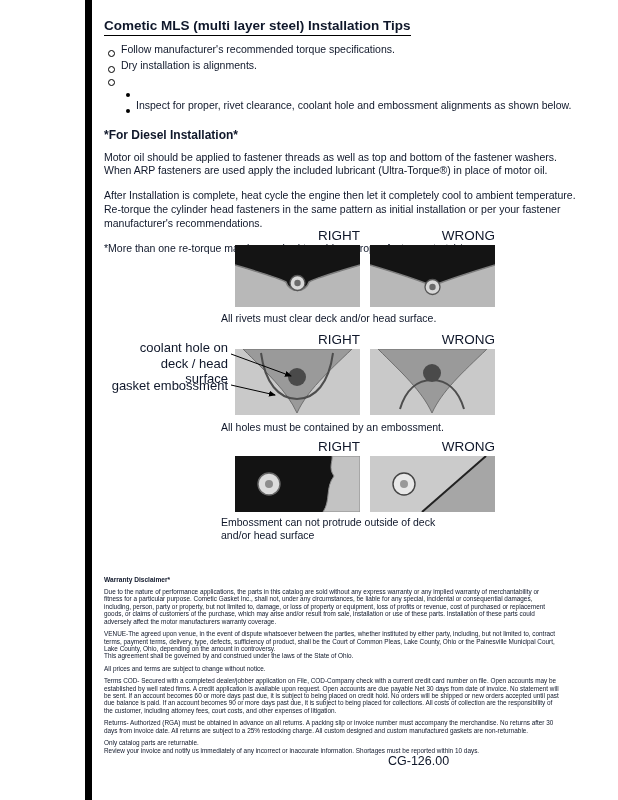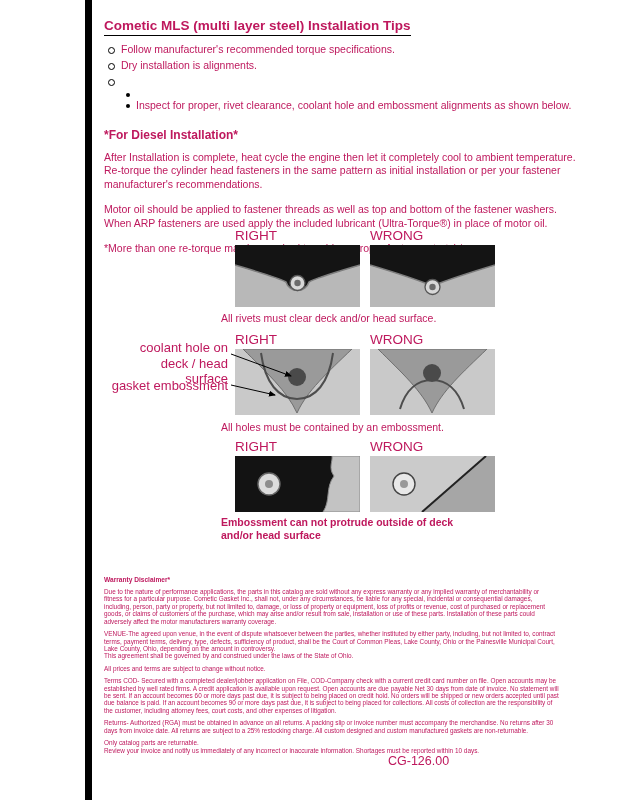--- a/index.html
+++ b/index.html
@@ -1,33 +1,33 @@
 <!DOCTYPE html>
 <html><head>
 <meta charset="utf-8">
 <style>
   html,body{margin:0;padding:0;background:#fff;}
   .page{position:relative;width:618px;height:800px;background:#ffffff;overflow:hidden;
-        font-family:"Liberation Sans", sans-serif;color:#be185d;}
+        font-family:"Liberation Sans", sans-serif;color:#0f172a;}
   .spine{position:absolute;left:85px;top:0;width:7px;height:800px;background:#000;}
   .content{position:absolute;left:104px;top:18px;width:478px;}
   .title{font-size:13.5px;font-weight:bold;margin:0 0 10px 0;}
   .title span{border-bottom:1.5px solid #000;padding-bottom:2px;}
   .tips{list-style:none;margin:0;padding:0;font-size:10.5px;line-height:1.32;}
-  .tips li{display:flex;margin:0 0 2px 4px;}
+  .tips li{display:flex;margin:0 0 2px 4px;align-items:flex-end;}
   .tips li.sub{margin-left:22px;}
   .ring{flex:none;width:5px;height:5px;border:1px solid #000;border-radius:50%;margin:4px 6px 0 0;}
   .dot{flex:none;width:4px;height:4px;background:#000;border-radius:50%;margin:5px 6px 0 0;}
   .diesel-h{font-size:12px;font-weight:bold;margin:15px 0 9px 0;}
   .para{font-size:10.5px;line-height:1.32;margin:0 0 11px 0;width:472px;}
   .pre{white-space:pre-line;}
   .note{font-size:10.5px;margin-top:2px;}
   
   .diagrams{position:absolute;left:104px;top:228px;width:480px;height:318px;}
-  .hdr{position:absolute;width:125px;text-align:left;font-size:13.5px;}
+  .hdr{position:absolute;width:125px;text-align:right;font-size:13.5px;}
   .diag{position:absolute;display:block;}
   .cap{position:absolute;left:117px;font-size:10.5px;line-height:1.25;}
   .lab{position:absolute;font-size:13px;line-height:1.2;text-align:right;}
   .arrows{position:absolute;left:0;top:0;pointer-events:none;}
   
   .warranty{position:absolute;left:104px;top:576px;width:455px;}
   .warranty h2{font-size:6.6px;font-weight:bold;margin:0 0 5px 0;}
   .warranty p{font-size:6.4px;line-height:1.16;margin:0 0 5px 0;}
   .footer{position:absolute;left:388px;top:754px;font-size:12.5px;}
 </style>
@@ -55,23 +55,23 @@
       <li class="sub">
         <span class="dot"></span>
       </li>
       <li class="sub">
         <span class="dot"></span>
         <span>Inspect for proper, rivet clearance, coolant hole and embossment alignments as shown below.</span>
       </li>
     </ul>
 
     <h2 class="diesel-h">*For Diesel Installation*</h2>
-    <p class="para">After Installation is complete, heat cycle the engine then let it completely cool to ambient temperature. Re-torque the cylinder head fasteners in the same pattern as initial installation or per your fastener manufacturer's recommendations.</p>
     <p class="para pre">Motor oil should be applied to fastener threads as well as top and bottom of the fastener washers.
 When ARP fasteners are used apply the included lubricant (Ultra-Torque®) in place of motor oil.</p>
+    <p class="para">After Installation is complete, heat cycle the engine then let it completely cool to ambient temperature. Re-torque the cylinder head fasteners in the same pattern as initial installation or per your fastener manufacturer's recommendations.</p>
     <p class="note">*More than one re-torque may be required to achieve proper fastener stretch*</p>
   </div>
 
   <div class="diagrams">
 
     <div class="hdr" style="left:131px;top:0;">RIGHT</div>
     <div class="hdr" style="left:266px;top:0;">WRONG</div>
 
     <svg class="diag" style="left:131px;top:17px;" width="125" height="62" viewBox="0 0 125 62">
       <rect width="125" height="62" fill="#141414"></rect>
@@ -130,21 +130,21 @@
       <circle cx="34" cy="28" r="11" fill="#dcdcdc" stroke="#666" stroke-width="1.4"></circle>
       <circle cx="34" cy="28" r="4" fill="#8d8d8d"></circle>
     </svg>
     <svg class="diag" style="left:266px;top:228px;" width="125" height="56" viewBox="0 0 125 56">
       <rect width="125" height="56" fill="#cbcbcb"></rect>
       <path d="M116,0 L125,0 L125,56 L52,56 Z" fill="#a6a6a6"></path>
       <line x1="116" y1="0" x2="52" y2="56" stroke="#222" stroke-width="2"></line>
       <circle cx="34" cy="28" r="11" fill="#e8e8e8" stroke="#444" stroke-width="1.4"></circle>
       <circle cx="34" cy="28" r="4" fill="#999"></circle>
     </svg>
-    <div class="cap pre" style="top:288px;font-weight:bold;">Embossment can not protrude outside of deck
+    <div class="cap pre" style="top:288px;">Embossment can not protrude outside of deck
 and/or head surface</div>
   </div>
 
   <div class="warranty">
     <h2>Warranty Disclaimer*</h2>
     <p class="pre">Due to the nature of performance applications, the parts in this catalog are sold without any express warranty or any implied warranty of merchantability or fitness for a particular purpose.  Cometic Gasket Inc., shall not, under any circumstances, be liable for any special, incidental or consequential damages, including, person, party or property, but not limited to, damage, or loss of property or equipment, loss of profits or revenue, cost of purchased or replacement goods, or claims of customers of the purchase, which may arise and/or result from sale, installation or use of these parts.  Installation of these parts could adversely affect the motor manufacturers warranty coverage.</p>
     <p class="pre">VENUE-The agreed upon venue, in the event of dispute whatsoever between the parties, whether instituted by either party, including, but not limited to, contract terms, payment terms, delivery, type, defects, sufficiency of product, shall be the Court of Common Pleas, Lake County, Ohio or the Painesville Municipal Court, Lake County, Ohio, depending on the amount in controversy.
 This agreement shall be governed by and construed under the laws of the State of Ohio.</p>
     <p class="pre">All prices and terms are subject to change without notice.</p>
     <p class="pre">Terms COD- Secured with a completed dealer/jobber application on File, COD-Company check with a current credit card number on file.  Open accounts may be established by well rated firms.  A credit application is available upon request.  Open accounts are due payable Net 30 days from date of invoice.  No statement will be sent.  If an account becomes 60 or more days past due, it is subject to being placed on credit hold.  No orders will be shipped or new orders accepted until past due balance is paid.  If an account becomes 90 or more days past due, it is subject to being placed for collections.  All costs of collection are the responsibility of the customer, including attorney fees, court costs, and other expenses of litigation.</p>

